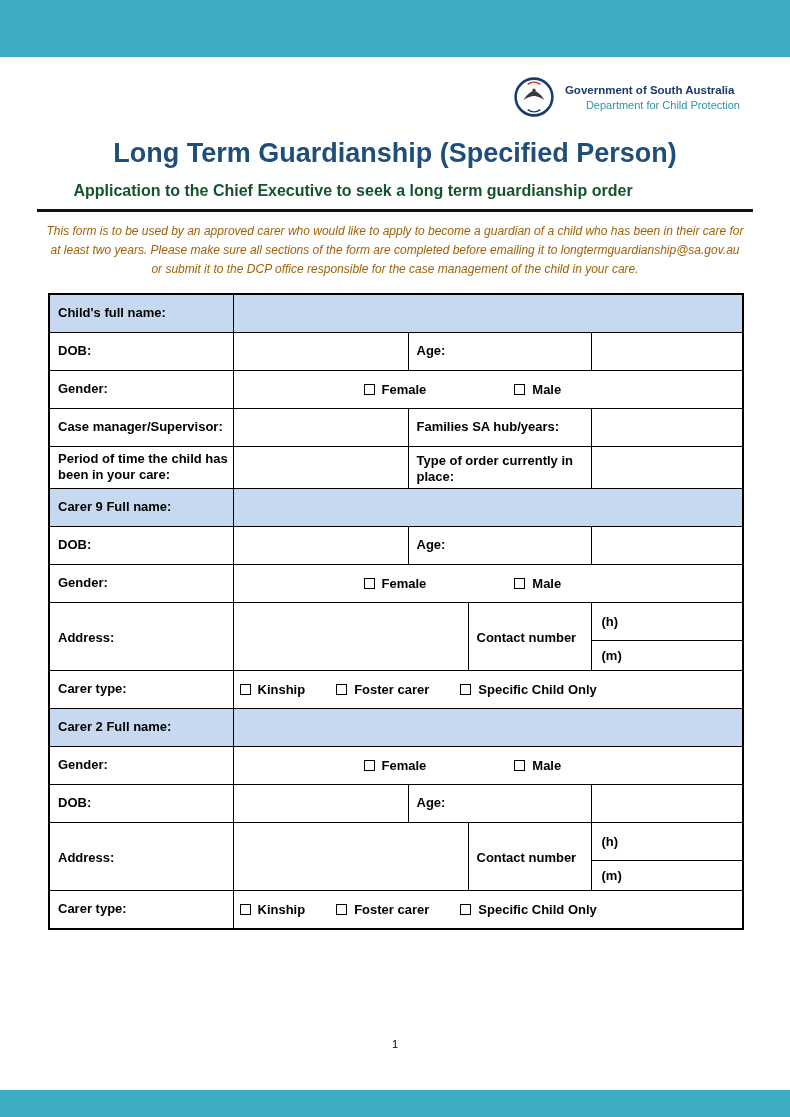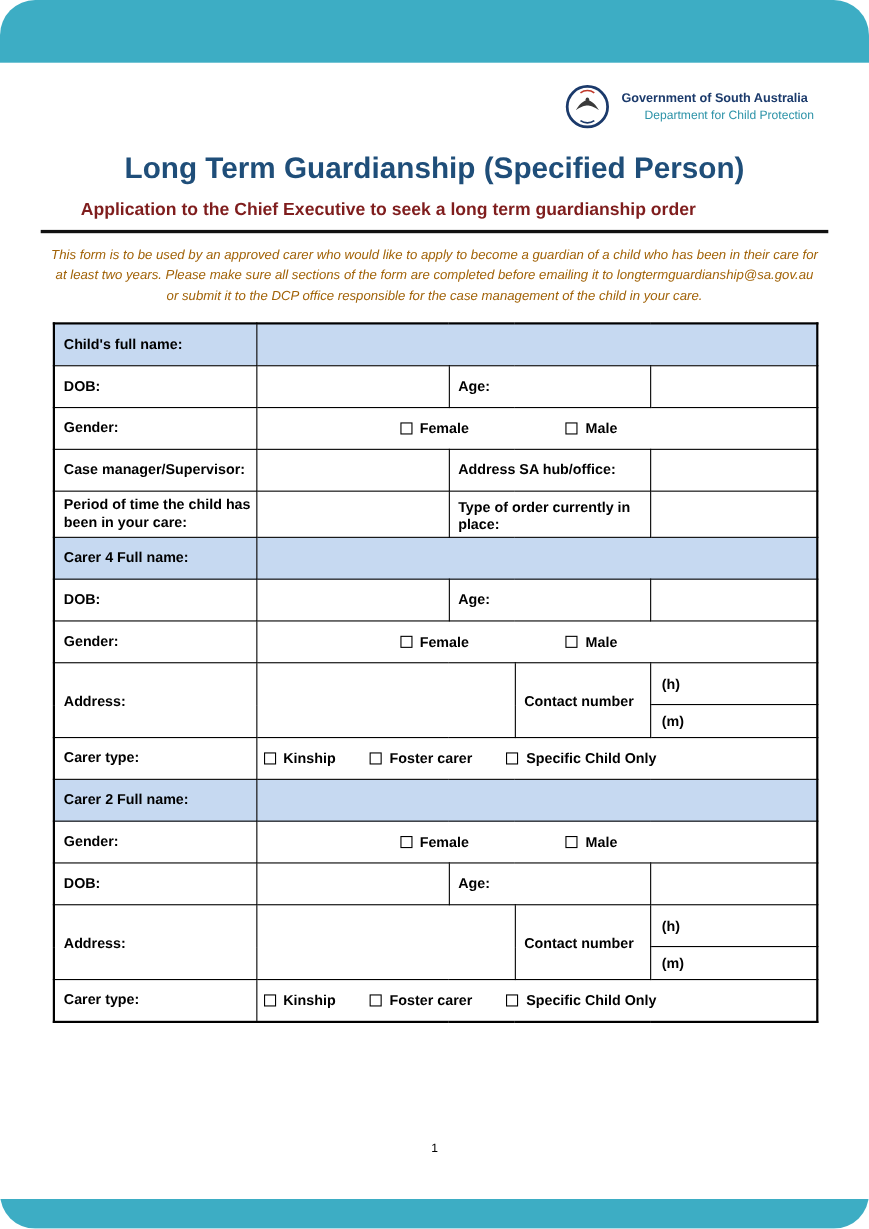--- a/index.html
+++ b/index.html
@@ -1,31 +1,31 @@
 <!DOCTYPE html>
 <html><head>
 <meta charset="utf-8">
 <style>
   * { margin: 0; padding: 0; box-sizing: border-box; }
   html, body { background: #ffffff; }
   body { width: 790px; font-family: "Liberation Sans", sans-serif; color: #000; }
-  .page { position: relative; width: 790px; height: 1117px; background: #fff; overflow: hidden; border-radius: 32px; }
+  .page { position: relative; width: 790px; height: 1117px; background: #fff; overflow: hidden; }
 
   .top-bar { position: absolute; top: 0; left: 0; width: 790px; height: 57px; background: #3dadc4; }
   .bottom-bar { position: absolute; bottom: 0; left: 0; width: 790px; height: 27px; background: #3dadc4; }
 
   .logo-block { position: absolute; top: 76px; right: 50px; display: flex; align-items: center; gap: 10px; }
   .crest { width: 42px; height: 42px; flex: 0 0 auto; }
   .logo-text .gov { font-size: 11.5px; font-weight: bold; color: #1b3a6b; }
   .logo-text .dept { font-size: 11px; color: #2d93a8; margin-top: 3px; margin-left: 21px; }
 
   .title { position: absolute; top: 138px; left: 0; width: 790px; text-align: center;
            font-size: 27px; font-weight: bold; color: #1f4e79; }
   .subtitle { position: absolute; top: 182px; left: 0; width: 706px; text-align: center;
-              font-size: 16px; font-weight: bold; color: #7f1d1d; }
+              font-size: 16px; font-weight: bold; color: #14532d; }
   .rule { position: absolute; top: 209px; left: 37px; width: 716px; height: 3px; background: #111; }
   .intro { position: absolute; top: 222px; left: 45px; width: 700px; text-align: center;
            font-size: 12px; font-style: italic; line-height: 1.6; color: #a16207; }
 
   table.form-table { position: absolute; top: 293px; left: 48px; width: 694px;
                      border-collapse: collapse; table-layout: fixed; border: 2px solid #000; }
   .form-table td { border: 1.5px solid #000; height: 38px; vertical-align: middle; font-size: 13px; }
   .form-table tr.hl td { background: #c6d9f1; }
   .lbl { font-weight: bold; padding: 3px 4px 3px 8px; line-height: 1.25; }
   .top { vertical-align: top; padding-top: 6px; }
@@ -104,33 +104,33 @@
               <span class="cb"></span>
               <span>Male</span>
             </span>
           </div>
         </td>
       </tr>
 
       <tr>
         <td class="lbl">Case manager/Supervisor:</td>
         <td class="fill"></td>
-        <td colspan="2" class="lbl">Address SA hub/office:</td>
+        <td colspan="2" class="lbl">Families SA hub/years:</td>
         <td class="fill"></td>
       </tr>
 
       <tr>
         <td class="lbl">Period of time the child has been in your care:</td>
         <td class="fill"></td>
         <td colspan="2" class="lbl top">Type of order currently in place:</td>
         <td class="fill"></td>
       </tr>
 
       <tr class="hl">
-        <td class="lbl">Carer 4 Full name:</td>
+        <td class="lbl">Carer 9 Full name:</td>
         <td colspan="4" class="fill"></td>
       </tr>
 
       <tr>
         <td class="lbl">DOB:</td>
         <td class="fill"></td>
         <td colspan="2" class="lbl">Age:</td>
         <td class="fill"></td>
       </tr>
 

